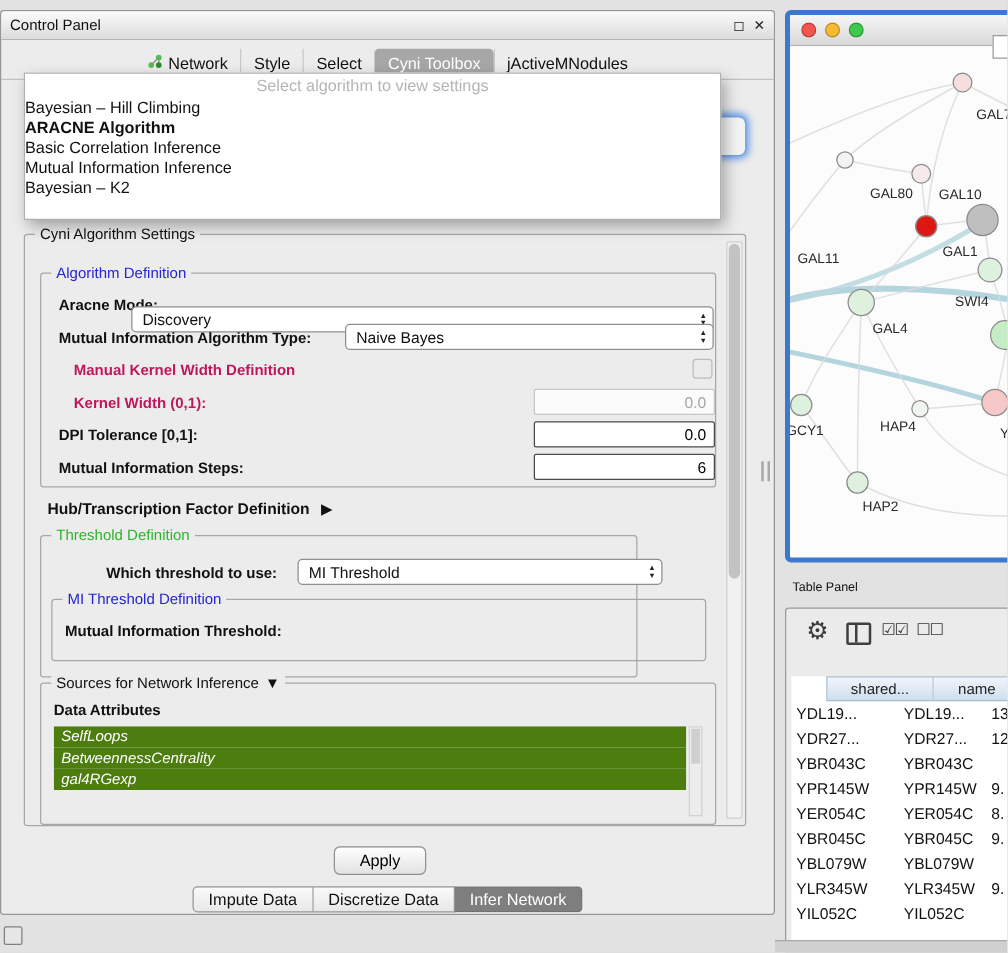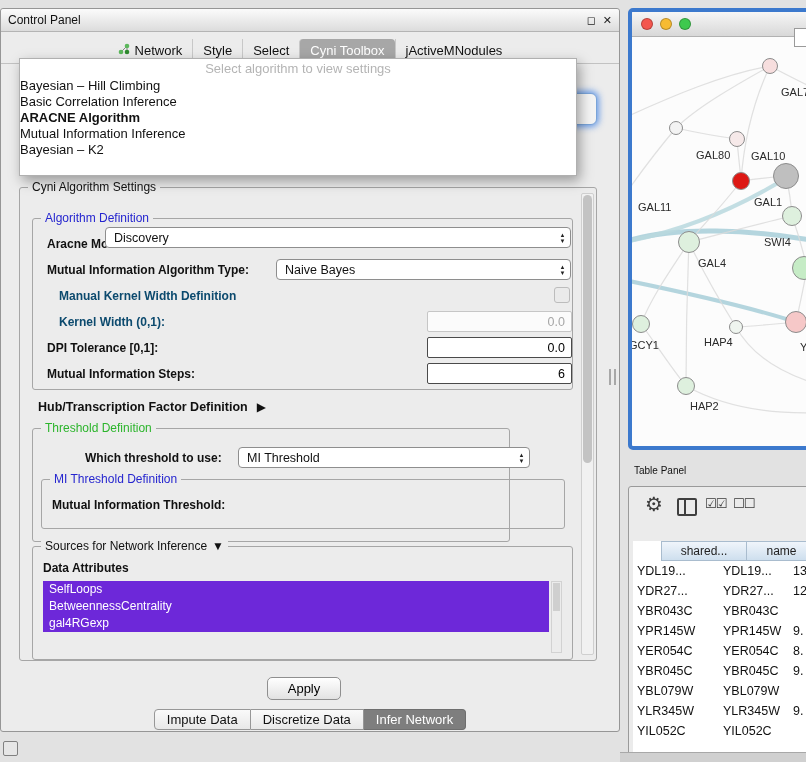--- a/index.html
+++ b/index.html
@@ -39,21 +39,21 @@
   .legend.blue{color:#2525cf;}
   .legend.green{color:#2cb52c;}
 
   .settings-fs{left:18px;top:178px;width:578px;height:474px;}
   .sb{position:absolute;right:2px;top:5px;width:13px;height:462px;background:#f1f1f1;
     border:1px solid #cfcfcf;box-sizing:border-box;border-radius:2px;}
   .sb .thumb{position:absolute;left:1px;right:1px;top:1px;height:268px;background:#c3c3c3;border-radius:5px;}
 
   .algdef-fs{left:12px;top:30px;width:541px;height:172px;}
   .lbl{position:absolute;font-size:12px;font-weight:bold;white-space:nowrap;}
-  .lbl.dis{color:#0c4a6e;padding-left:12px;}
+  .lbl.dis{color:#be185d;padding-left:12px;}
   .combo{position:absolute;height:21px;background:#fff;border:1px solid #8e8e8e;border-radius:4px;
     display:flex;align-items:center;box-sizing:border-box;font-size:12.5px;padding-left:8px;}
   .combo .val{flex:1;}
   .stepper{width:15px;display:flex;flex-direction:column;align-items:center;justify-content:center;color:#222;}
   .stepper::before{content:"▲";font-size:6px;line-height:6px;}
   .stepper::after{content:"▼";font-size:6px;line-height:6px;}
   input.field{position:absolute;height:21px;box-sizing:border-box;text-align:right;padding-right:6px;
     font-size:12.5px;font-family:inherit;background:#fff;border:1px solid #4a4a4a;border-radius:2px;}
   input.field.dis{border-color:#c6c6c6;color:#a6a6a6;background:#fbfbfb;}
   .cb{position:absolute;width:14px;height:14px;border:1px solid #bcbcbc;border-radius:3px;background:#eaeaea;}
@@ -61,21 +61,21 @@
   .hub-row{position:absolute;left:18px;top:212px;font-size:12.5px;font-weight:bold;display:flex;
     gap:9px;align-items:center;}
   .tri{font-size:12px;}
 
   .thr-fs{left:12px;top:240px;width:478px;height:114px;}
   .mi-fs{left:8px;top:50px;width:524px;height:50px;}
 
   .src-fs{left:12px;top:358px;width:541px;height:114px;}
   .attr-list{position:absolute;left:10px;top:34px;width:506px;height:72px;overflow:hidden;font-size:12px;}
   .attr-item{height:17px;line-height:17px;padding-left:6px;white-space:nowrap;}
-  .attr-item.sel{background:#6d28d9;color:#fff;}
+  .attr-item.sel{background:#4d7c0f;color:#fff;font-style:italic;}
   .list-sb{position:absolute;left:518px;top:34px;width:11px;height:72px;background:#ececec;
     border:1px solid #d2d2d2;box-sizing:border-box;}
   .list-sb .thumb{position:absolute;left:1px;right:1px;top:1px;height:28px;background:#cfcfcf;}
 
   .apply{position:absolute;left:266px;top:668px;width:74px;height:23px;border:1px solid #8f8f8f;
     border-radius:5px;background:linear-gradient(#ffffff,#e2e2e2);font-size:13px;font-family:inherit;}
 
   .bottom-tabs{position:absolute;left:0;right:0;top:700px;display:flex;justify-content:center;}
   .btab{padding:0 12px;font-size:13px;border:1px solid #979797;border-left:none;
     background:linear-gradient(#fafafa,#e8e8e8);height:21px;box-sizing:border-box;display:flex;align-items:center;}
@@ -158,38 +158,38 @@
           <span>jActiveMNodules</span>
         </div>
       </div>
 
     <div class="combo-behind"></div>
 
     <div class="dropdown">
       <div class="dd-placeholder">Select algorithm to view settings</div>
       <div id="dd-items">
           <div class="dd-item">Bayesian – Hill Climbing</div>
+          <div class="dd-item bold">ARACNE Algorithm</div>
           <div class="dd-item">Basic Correlation Inference</div>
-          <div class="dd-item bold">ARACNE Algorithm</div>
           <div class="dd-item">Mutual Information Inference</div>
           <div class="dd-item">Bayesian – K2</div>
         </div>
     </div>
 
     <div class="fs settings-fs">
       <span class="legend">Cyni Algorithm Settings</span>
       <div class="sb">
           <div class="thumb"></div>
         </div>
 
       <div class="fs algdef-fs">
         <span class="legend blue">Algorithm Definition</span>
 
         <span class="lbl" style="left:14px;top:18px">Aracne Mode:</span>
-        <div class="combo" style="left:72px;top:8px;width:466px">
+        <div class="combo" style="left:72px;top:26px;width:466px">
           <span class="val">Discovery</span>
           <span class="stepper"></span>
         </div>
 
         <span class="lbl" style="left:14px;top:44px">Mutual Information Algorithm Type:</span>
         <div class="combo" style="left:243px;top:40px;width:295px">
           <span class="val">Naive Bayes</span>
           <span class="stepper"></span>
         </div>
 

